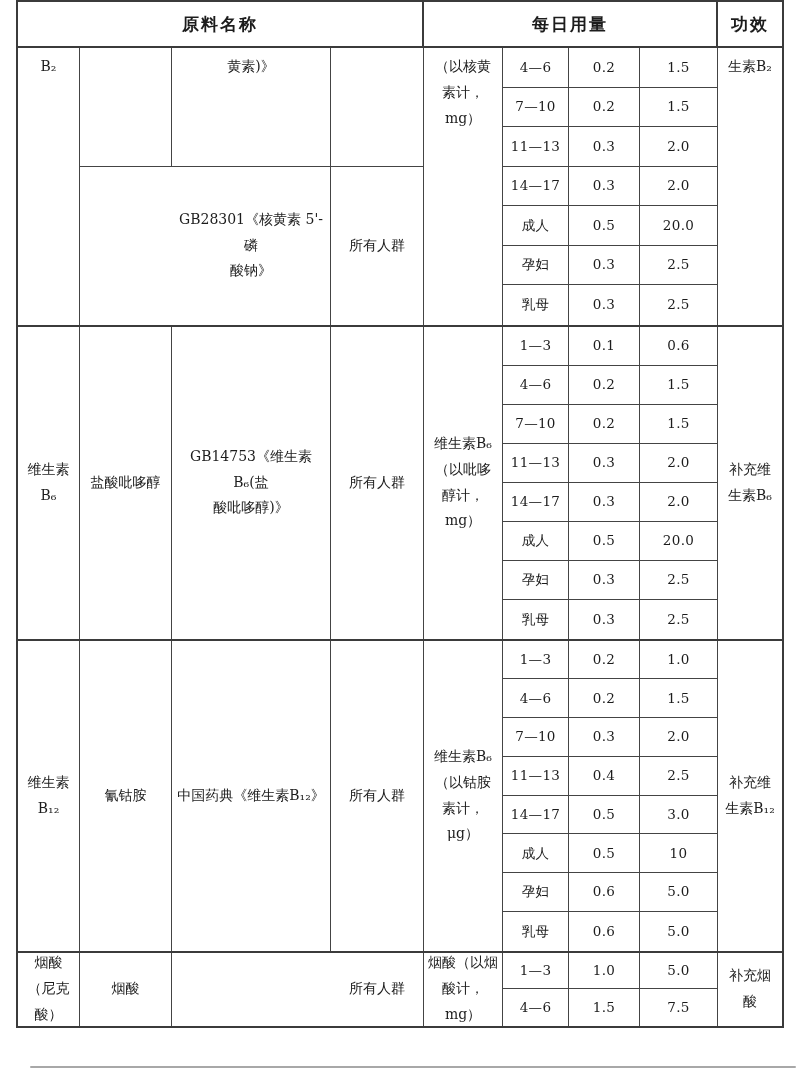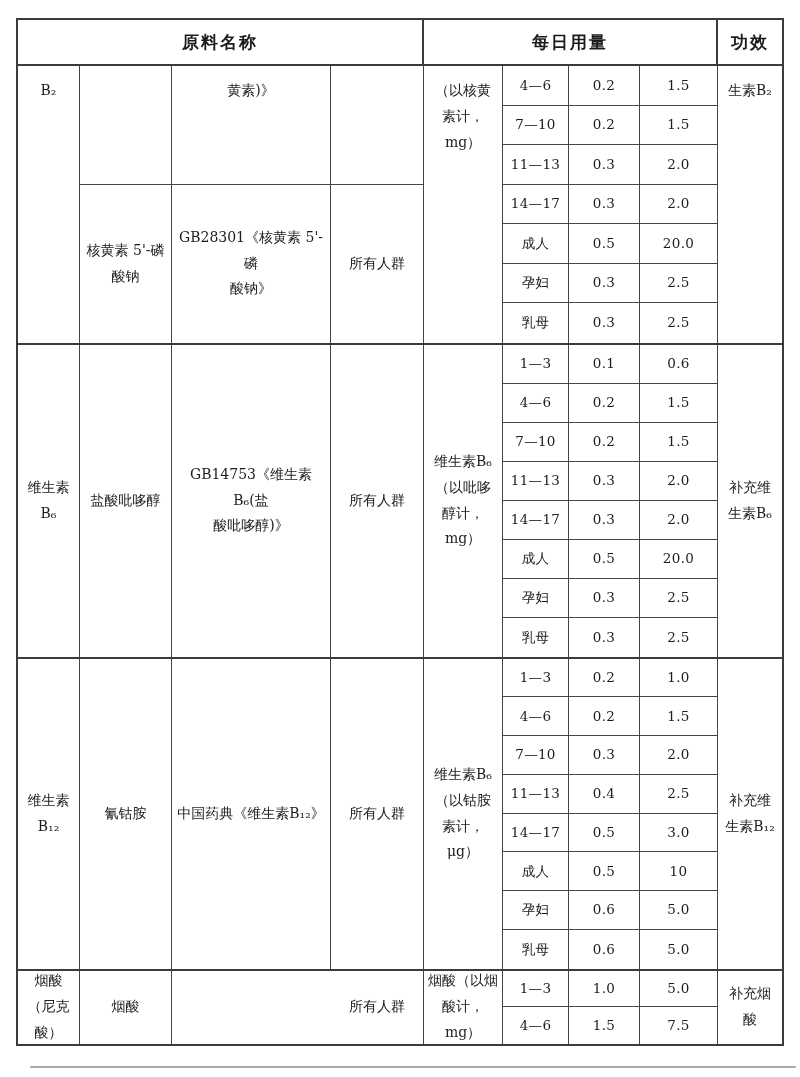--- a/index.html
+++ b/index.html
@@ -3,21 +3,21 @@
 <meta charset="utf-8">
 <style>
   * { margin: 0; padding: 0; box-sizing: border-box; }
   html, body { background: #ffffff; }
   body {
     width: 800px; height: 1077px; position: relative;
     font-family: "DejaVu Serif", "Liberation Serif", serif;
     color: #1c1c1c;
   }
   .doc-table {
-    position: absolute; left: 16px; top: 18px; width: 768px;
+    position: absolute; left: 16px; top: 0; width: 768px;
     border: 2px solid #3b3b3b; background: #fff;
   }
   .header-row {
     display: grid; grid-template-columns: 406px 294px 64px;
     height: 46px; border-bottom: 2px solid #3b3b3b;
     font-weight: bold; font-size: 17px;
   }
   .hcell {
     display: flex; align-items: center; justify-content: center;
     border-right: 2px solid #3b3b3b; letter-spacing: 2px;
@@ -34,43 +34,41 @@
   .block-b12 { grid-template-rows: repeat(8, 38.75px); }
   .block-niacin { grid-template-rows: repeat(2, 36.5px); }
   .cell {
     display: flex; align-items: center; justify-content: center;
     text-align: center; white-space: pre-line; line-height: 1.85;
     border-right: 1.5px solid #444444; padding: 2px 3px;
     overflow: hidden;
   }
   .cell.last-col { border-right: none; }
   .cell.bb { border-bottom: 1.5px solid #444444; }
-  .cell.top { align-items: flex-start; padding-top: 12px; }
+  .cell.top { align-items: flex-start; padding-top: 6px; }
   .cell.num { font-size: 13.5px; letter-spacing: 0.3px; }
   .scan-artifact {
     position: absolute; left: 30px; top: 1066px; width: 766px; height: 2px;
     background: #a8a8a8; border-radius: 1px;
   }
 </style>
 </head>
 <body>
 
 <div class="doc-table">
 
   <div class="header-row">
     <div class="hcell">原料名称</div>
     <div class="hcell">每日用量</div>
     <div class="hcell last-col">功效</div>
   </div>
 
   <div class="block block-b2">
     <div class="cell top" style="grid-column:1;grid-row:1/-1">B₂</div>
     <div class="cell bb" style="grid-column:2;grid-row:1/4"></div>
-    <div class="cell" style="grid-column:2;grid-row:4/-1">核黄素 5'-磷
-酸钠</div>
     <div class="cell top bb" style="grid-column:3;grid-row:1/4">黄素)》</div>
     <div class="cell" style="grid-column:3;grid-row:4/-1">GB28301《核黄素 5'-磷
 酸钠》</div>
     <div class="cell bb" style="grid-column:4;grid-row:1/4"></div>
     <div class="cell" style="grid-column:4;grid-row:4/-1">所有人群</div>
     <div class="cell top" style="grid-column:5;grid-row:1/-1">（以核黄
 素计，mg）</div>
     <div class="cell top last-col" style="grid-column:9;grid-row:1/-1">生素B₂</div>
   <div class="cell num bb" style="grid-area: 1 / 6;">4—6</div>
       <div class="cell num bb" style="grid-area: 1 / 7;">0.2</div>

